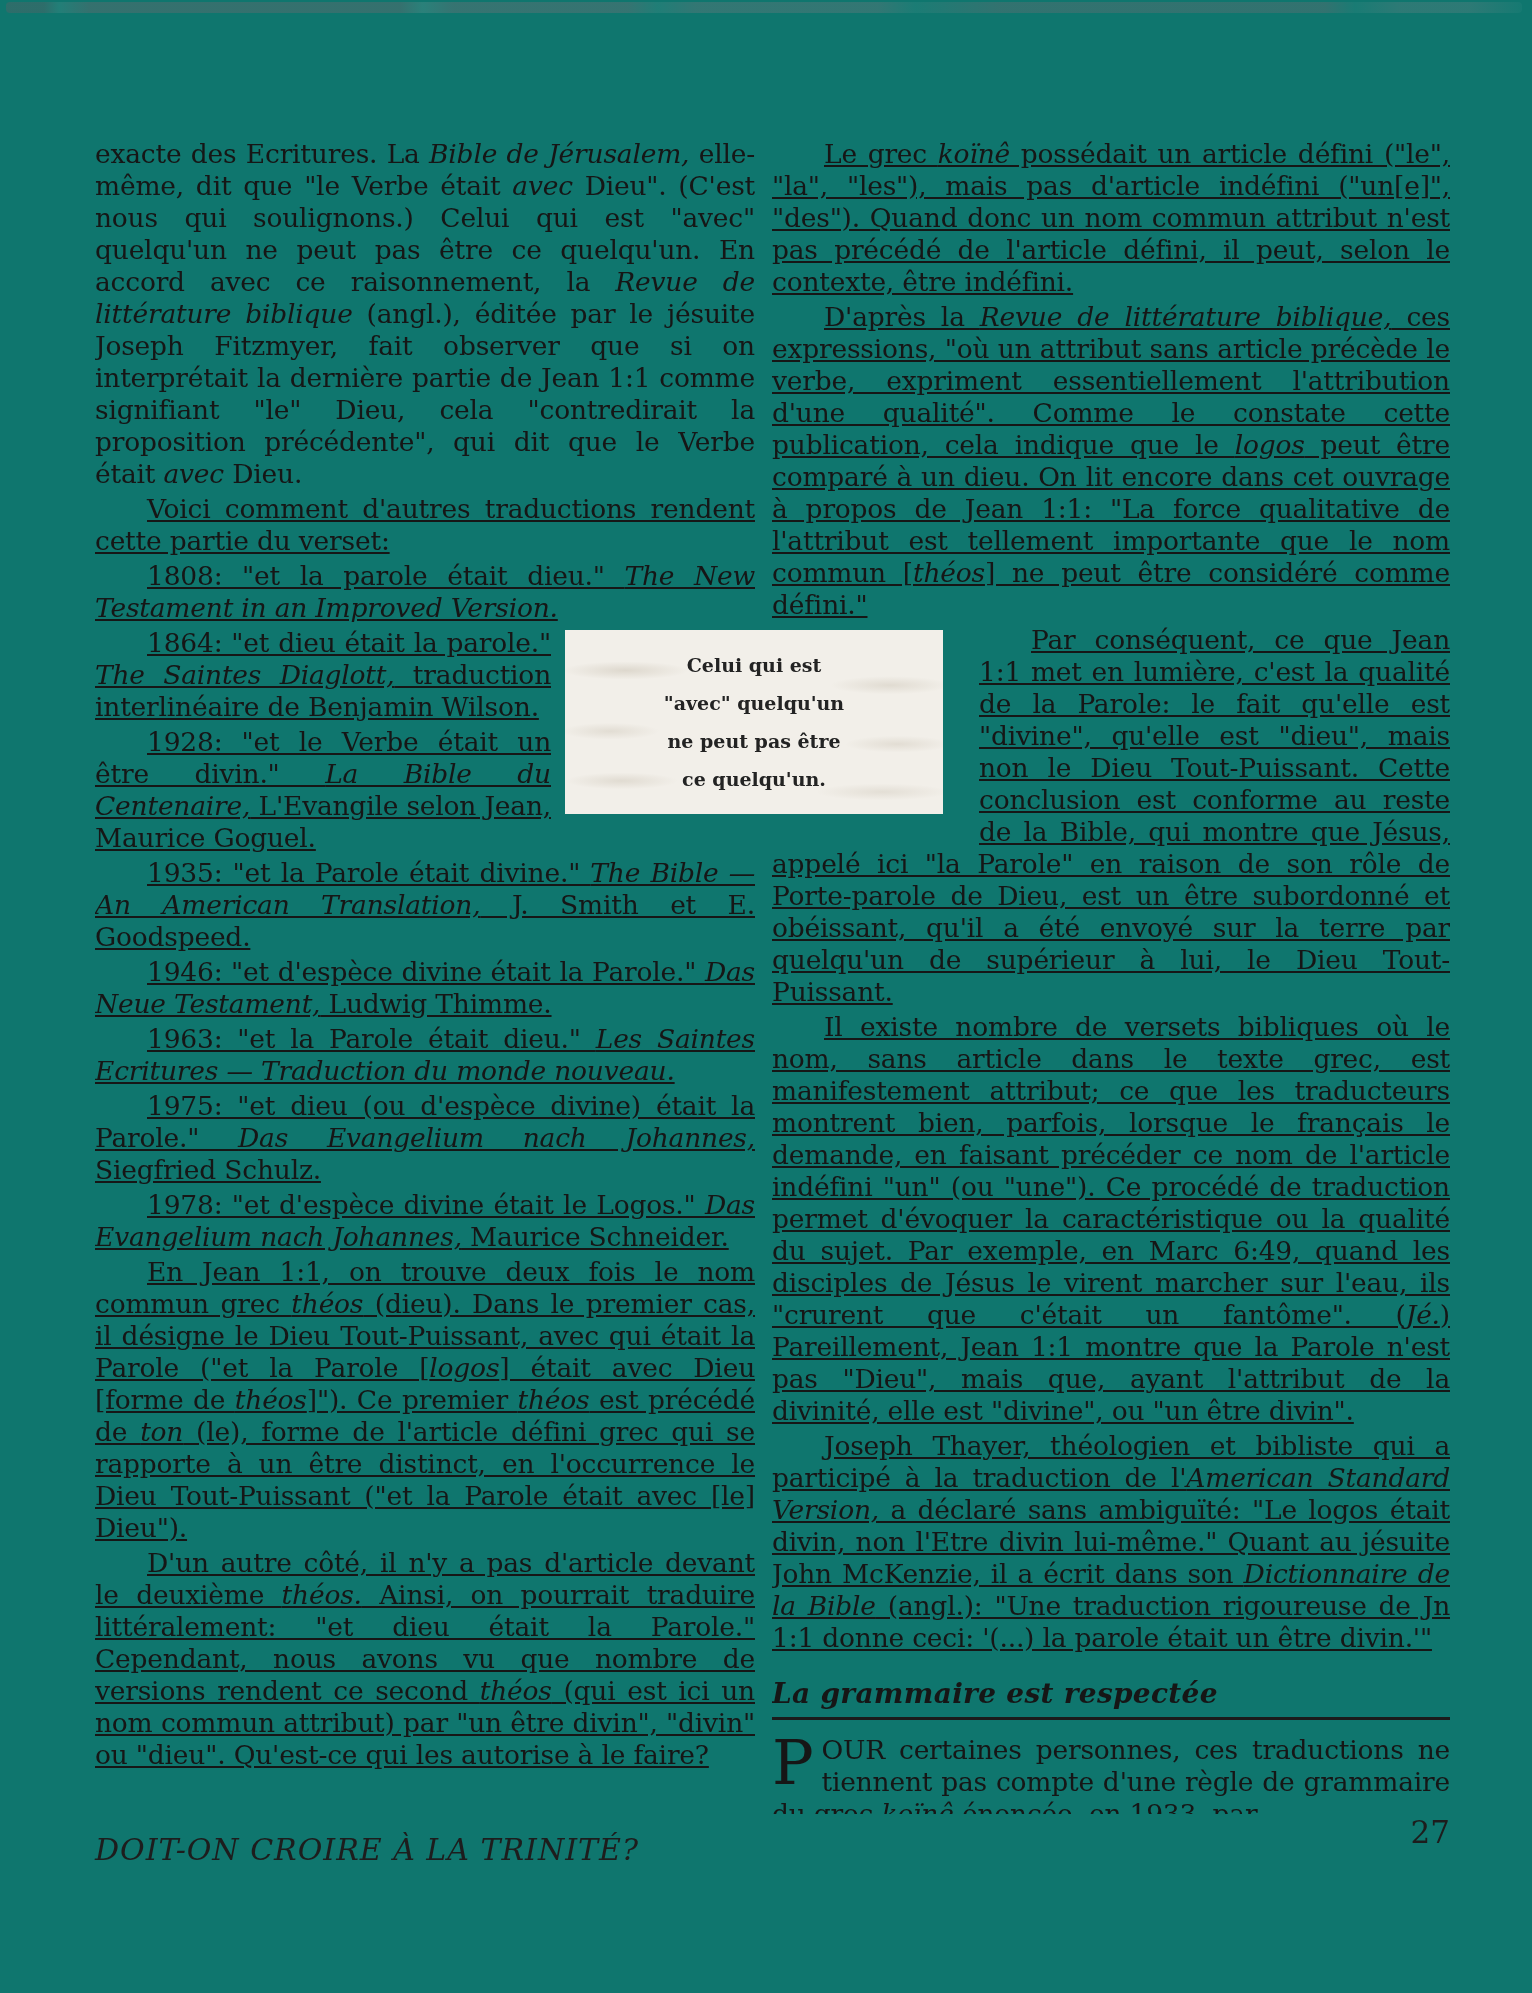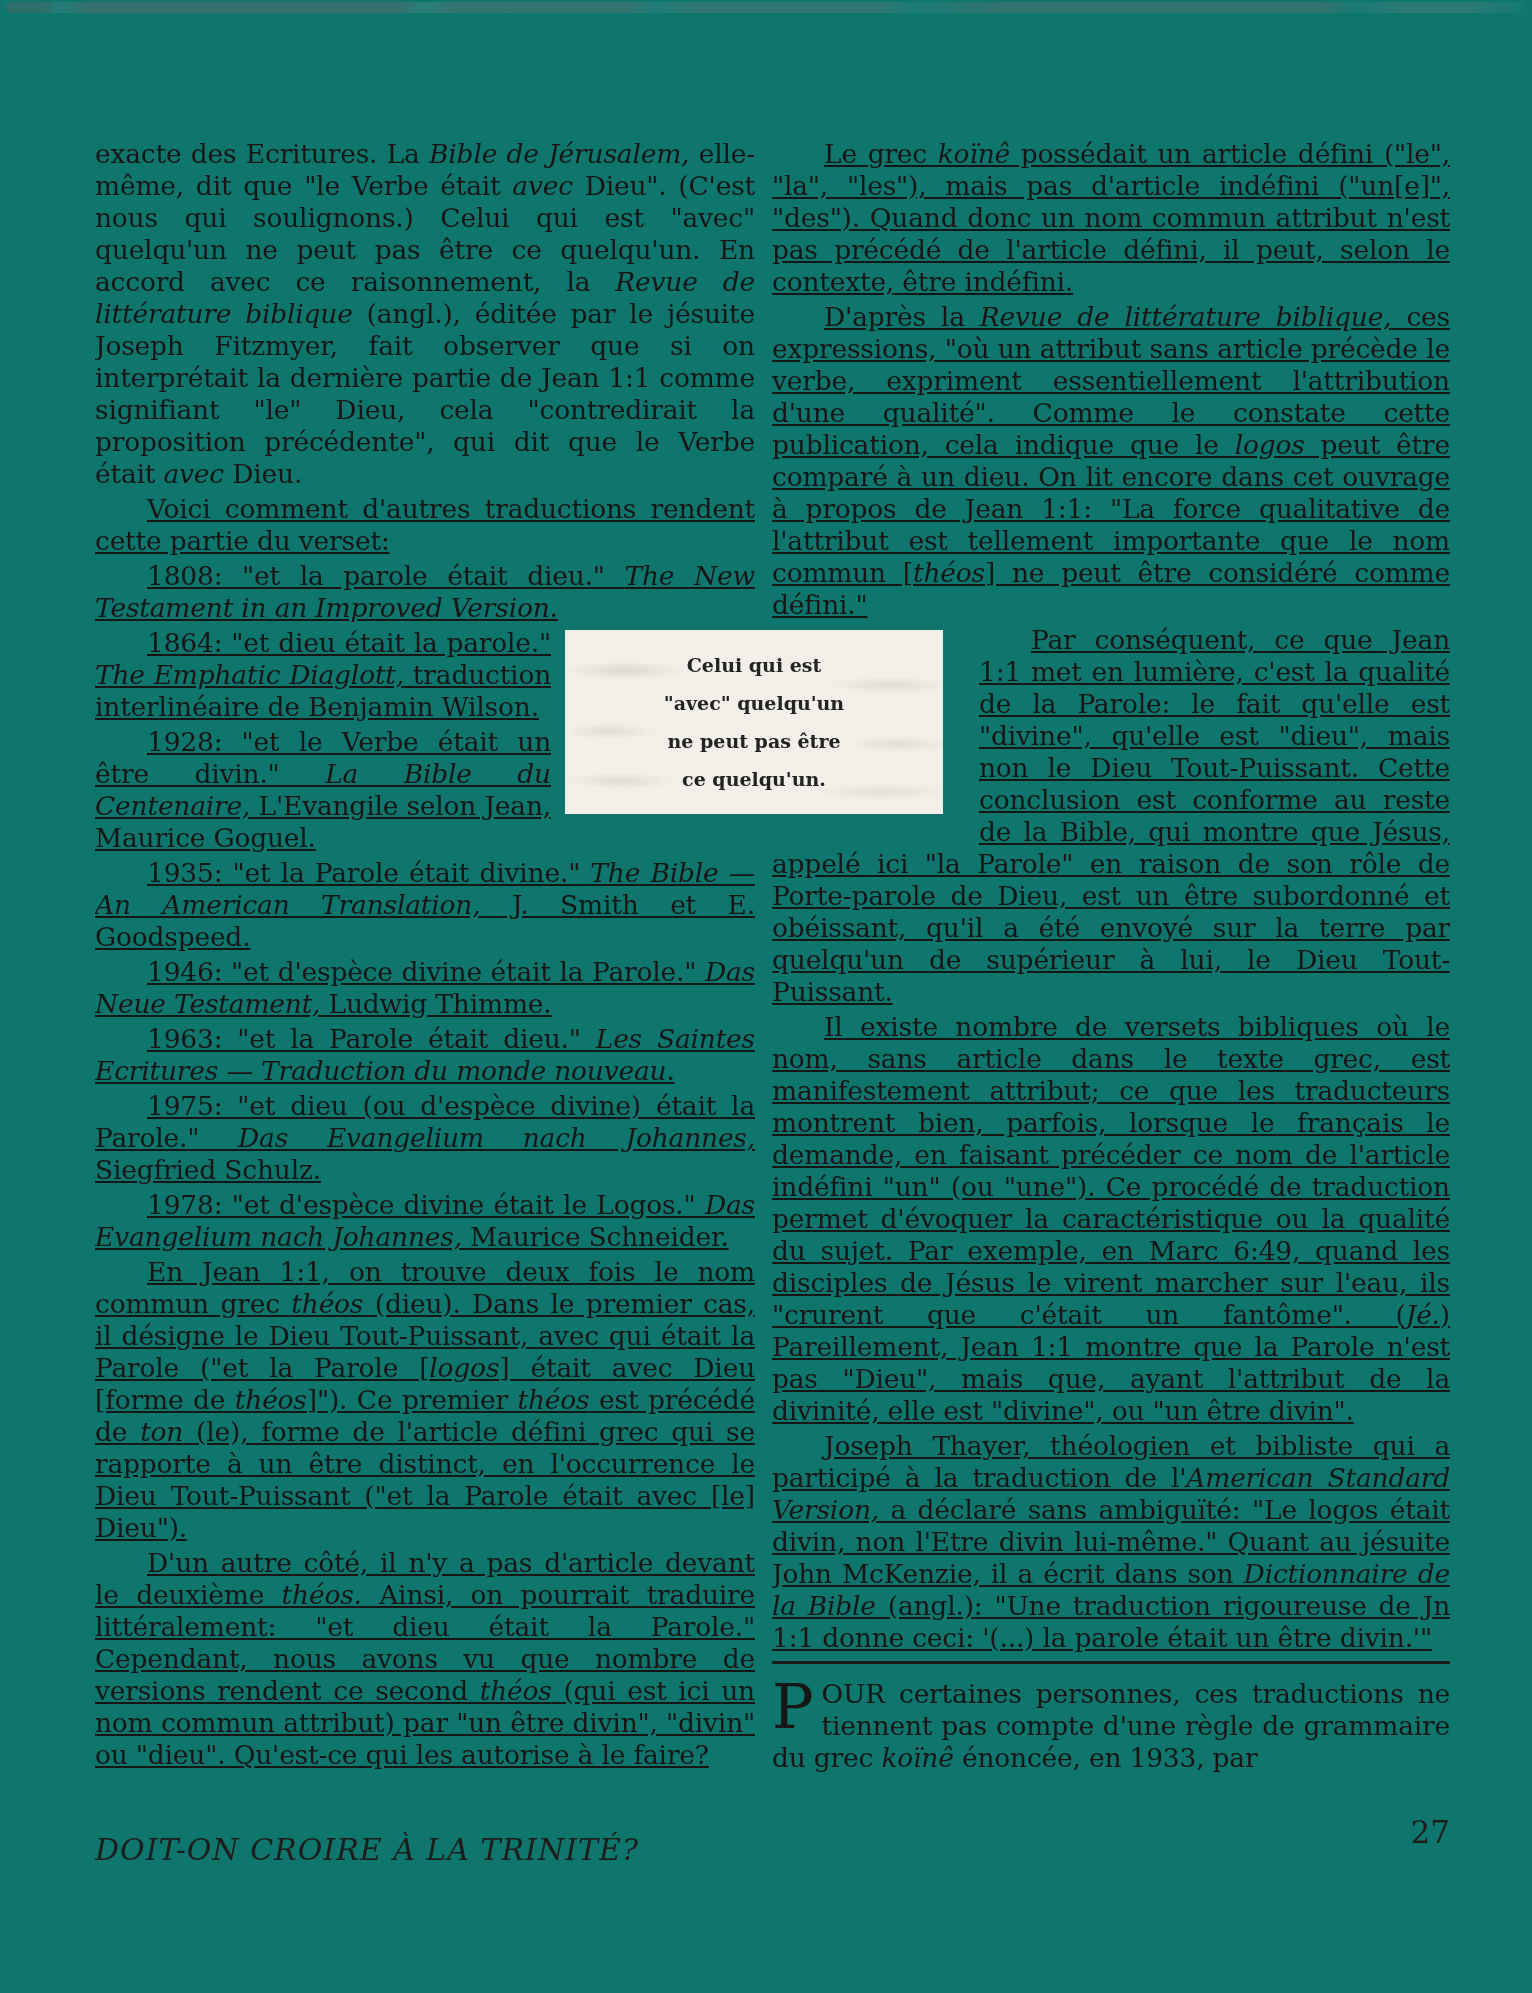--- a/index.html
+++ b/index.html
@@ -63,37 +63,38 @@
 <body>
 
 <div class="page">
   <div class="scan-band"></div>
 
   <div class="col col-left">
       <p><span>exacte des Ecritures. La </span><em>Bible de Jérusalem,</em><span> elle-même, dit que "le Verbe était </span><em>avec</em><span> Dieu". (C'est nous qui soulignons.) Celui qui est "avec" quelqu'un ne peut pas être ce quelqu'un. En accord avec ce raisonnement, la </span><em>Revue de littérature biblique</em><span> (angl.), éditée par le jésuite Joseph Fitzmyer, fait observer que si on interprétait la dernière partie de Jean 1:1 comme signifiant "le" Dieu, cela "contredirait la proposition précédente", qui dit que le Verbe était </span><em>avec</em><span> Dieu.</span></p>
       <p class="indent"><span>Voici comment d'autres traductions rendent cette partie du verset:</span></p>
       <p class="indent"><span>1808: "et la parole était dieu." </span><em>The New Testament in an Improved Version.</em></p>
       <div class="spacer-r"></div>
-      <p class="indent"><span>1864: "et dieu était la parole." </span><em>The Emphatic Diaglott,</em><span> traduction interlinéaire de Benjamin Wilson.</span></p>
+      <p class="indent"><span>1864: "et dieu était la parole." </span><em>The Saintes Diaglott,</em><span> traduction interlinéaire de Benjamin Wilson.</span></p>
       <p class="indent"><span>1928: "et le Verbe était un être divin." </span><em>La Bible du Centenaire,</em><span> L'Evangile selon Jean, Maurice Goguel.</span></p>
       <p class="indent"><span>1935: "et la Parole était divine." </span><em>The Bible — An American Translation,</em><span> J. Smith et E. Goodspeed.</span></p>
       <p class="indent"><span>1946: "et d'espèce divine était la Parole." </span><em>Das Neue Testament,</em><span> Ludwig Thimme.</span></p>
       <p class="indent"><span>1963: "et la Parole était dieu." </span><em>Les Saintes Ecritures — Traduction du monde nouveau.</em></p>
       <p class="indent"><span>1975: "et dieu (ou d'espèce divine) était la Parole." </span><em>Das Evangelium nach Johannes,</em><span> Siegfried Schulz.</span></p>
       <p class="indent"><span>1978: "et d'espèce divine était le Logos." </span><em>Das Evangelium nach Johannes,</em><span> Maurice Schneider.</span></p>
       <p class="indent"><span>En Jean 1:1, on trouve deux fois le nom commun grec </span><em>théos</em><span> (dieu). Dans le premier cas, il désigne le Dieu Tout-Puissant, avec qui était la Parole ("et la Parole [</span><em>logos</em><span>] était avec Dieu [forme de </span><em>théos</em><span>]"). Ce premier </span><em>théos</em><span> est précédé de </span><em>ton</em><span> (le), forme de l'article défini grec qui se rapporte à un être distinct, en l'occurrence le Dieu Tout-Puissant ("et la Parole était avec [le] Dieu").</span></p>
       <p class="indent"><span>D'un autre côté, il n'y a pas d'article devant le deuxième </span><em>théos.</em><span> Ainsi, on pourrait traduire littéralement: "et dieu était la Parole." Cependant, nous avons vu que nombre de versions rendent ce second </span><em>théos</em><span> (qui est ici un nom commun attribut) par "un être divin", "divin" ou "dieu". Qu'est-ce qui les autorise à le faire?</span></p>
     </div>
   <div class="col col-right">
       <p class="indent"><span>Le grec </span><em>koïnê</em><span> possédait un article défini ("le", "la", "les"), mais pas d'article indéfini ("un[e]", "des"). Quand donc un nom commun attribut n'est pas précédé de l'article défini, il peut, selon le contexte, être indéfini.</span></p>
       <p class="indent"><span>D'après la </span><em>Revue de littérature biblique,</em><span> ces expressions, "où un attribut sans article précède le verbe, expriment essentiellement l'attribution d'une qualité". Comme le constate cette publication, cela indique que le </span><em>logos</em><span> peut être comparé à un dieu. On lit encore dans cet ouvrage à propos de Jean 1:1: "La force qualitative de l'attribut est tellement importante que le nom commun [</span><em>théos</em><span>] ne peut être considéré comme défini."</span></p>
       <div class="spacer-l"></div>
       <p class="indent"><span>Par conséquent, ce que Jean 1:1 met en lumière, c'est la qualité de la Parole: le fait qu'elle est "divine", qu'elle est "dieu", mais non le Dieu Tout-Puissant. Cette conclusion est conforme au reste de la Bible, qui montre que Jésus, appelé ici "la Parole" en raison de son rôle de Porte-parole de Dieu, est un être subordonné et obéissant, qu'il a été envoyé sur la terre par quelqu'un de supérieur à lui, le Dieu Tout-Puissant.</span></p>
       <p class="indent"><span>Il existe nombre de versets bibliques où le nom, sans article dans le texte grec, est manifestement attribut; ce que les traducteurs montrent bien, parfois, lorsque le français le demande, en faisant précéder ce nom de l'article indéfini "un" (ou "une"). Ce procédé de traduction permet d'évoquer la caractéristique ou la qualité du sujet. Par exemple, en Marc 6:49, quand les disciples de Jésus le virent marcher sur l'eau, ils "crurent que c'était un fantôme". (</span><em>Jé.</em><span>) Pareillement, Jean 1:1 montre que la Parole n'est pas "Dieu", mais que, ayant l'attribut de la divinité, elle est "divine", ou "un être divin".</span></p>
       <p class="indent"><span>Joseph Thayer, théologien et bibliste qui a participé à la traduction de l'</span><em>American Standard Version,</em><span> a déclaré sans ambiguïté: "Le logos était divin, non l'Etre divin lui-même." Quant au jésuite John McKenzie, il a écrit dans son </span><em>Dictionnaire de la Bible</em><span> (angl.): "Une traduction rigoureuse de Jn 1:1 donne ceci: '(...) la parole était un être divin.'"</span></p>
+      <div class="section-heading">La grammaire est respectée</div>
       <div class="heading-rule"></div>
       <p><span class="dropcap">P</span><span>OUR certaines personnes, ces traductions ne tiennent pas compte d'une règle de grammaire du grec </span><em>koïnê</em><span> énoncée, en 1933, par</span></p>
     </div>
 
   <div class="pullquote">
     <div class="pq-text">
         <div>Celui qui est</div>
         <div>"avec" quelqu'un</div>
         <div>ne peut pas être</div>
         <div>ce quelqu'un.</div>

